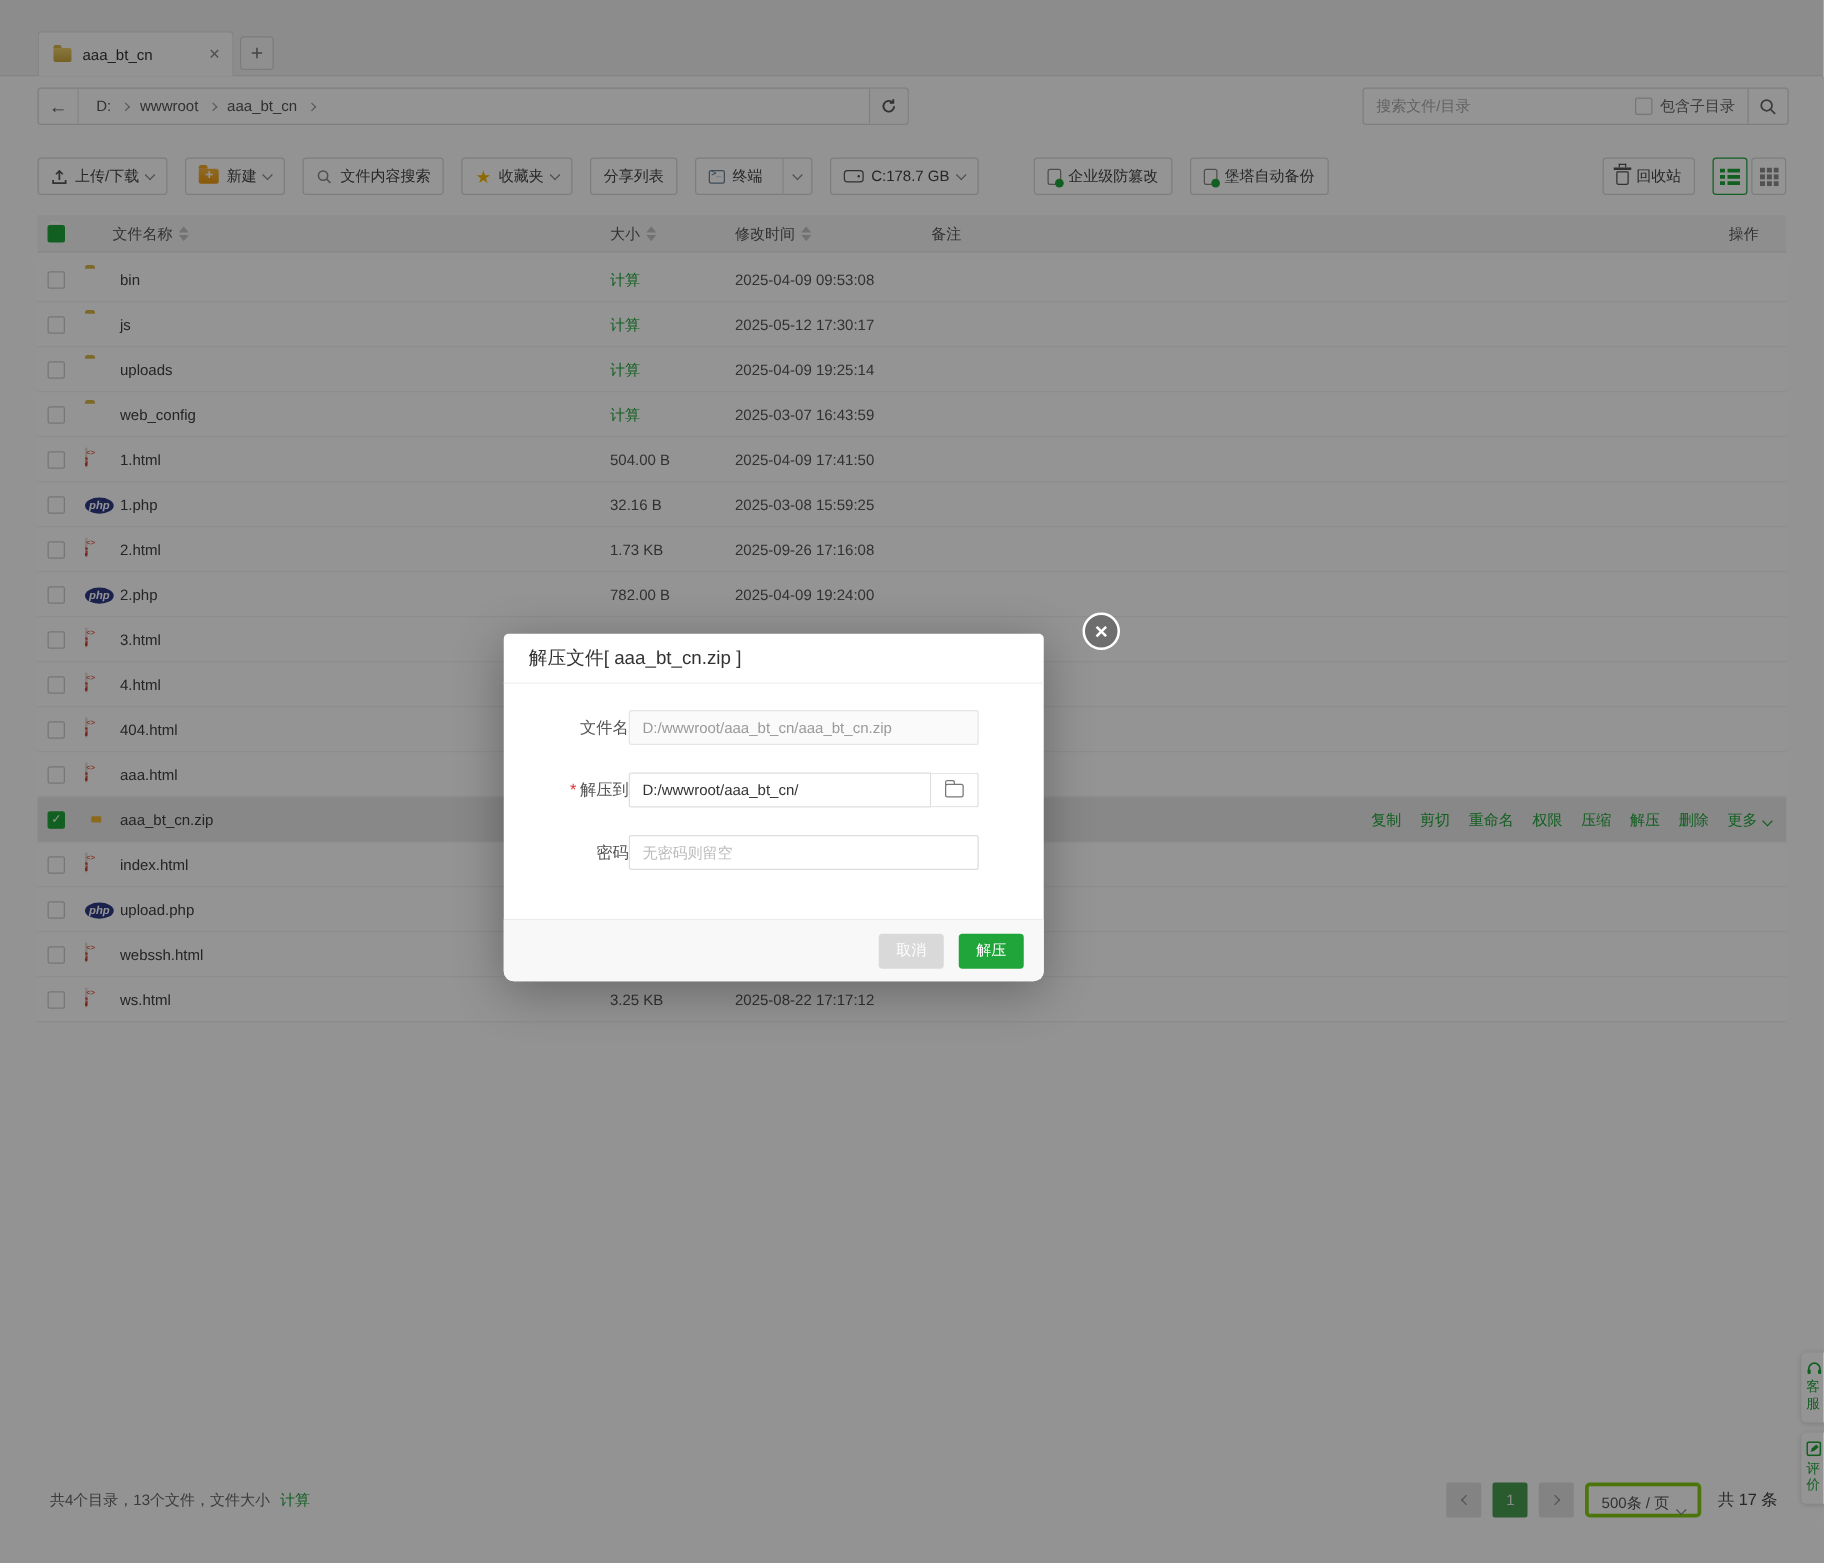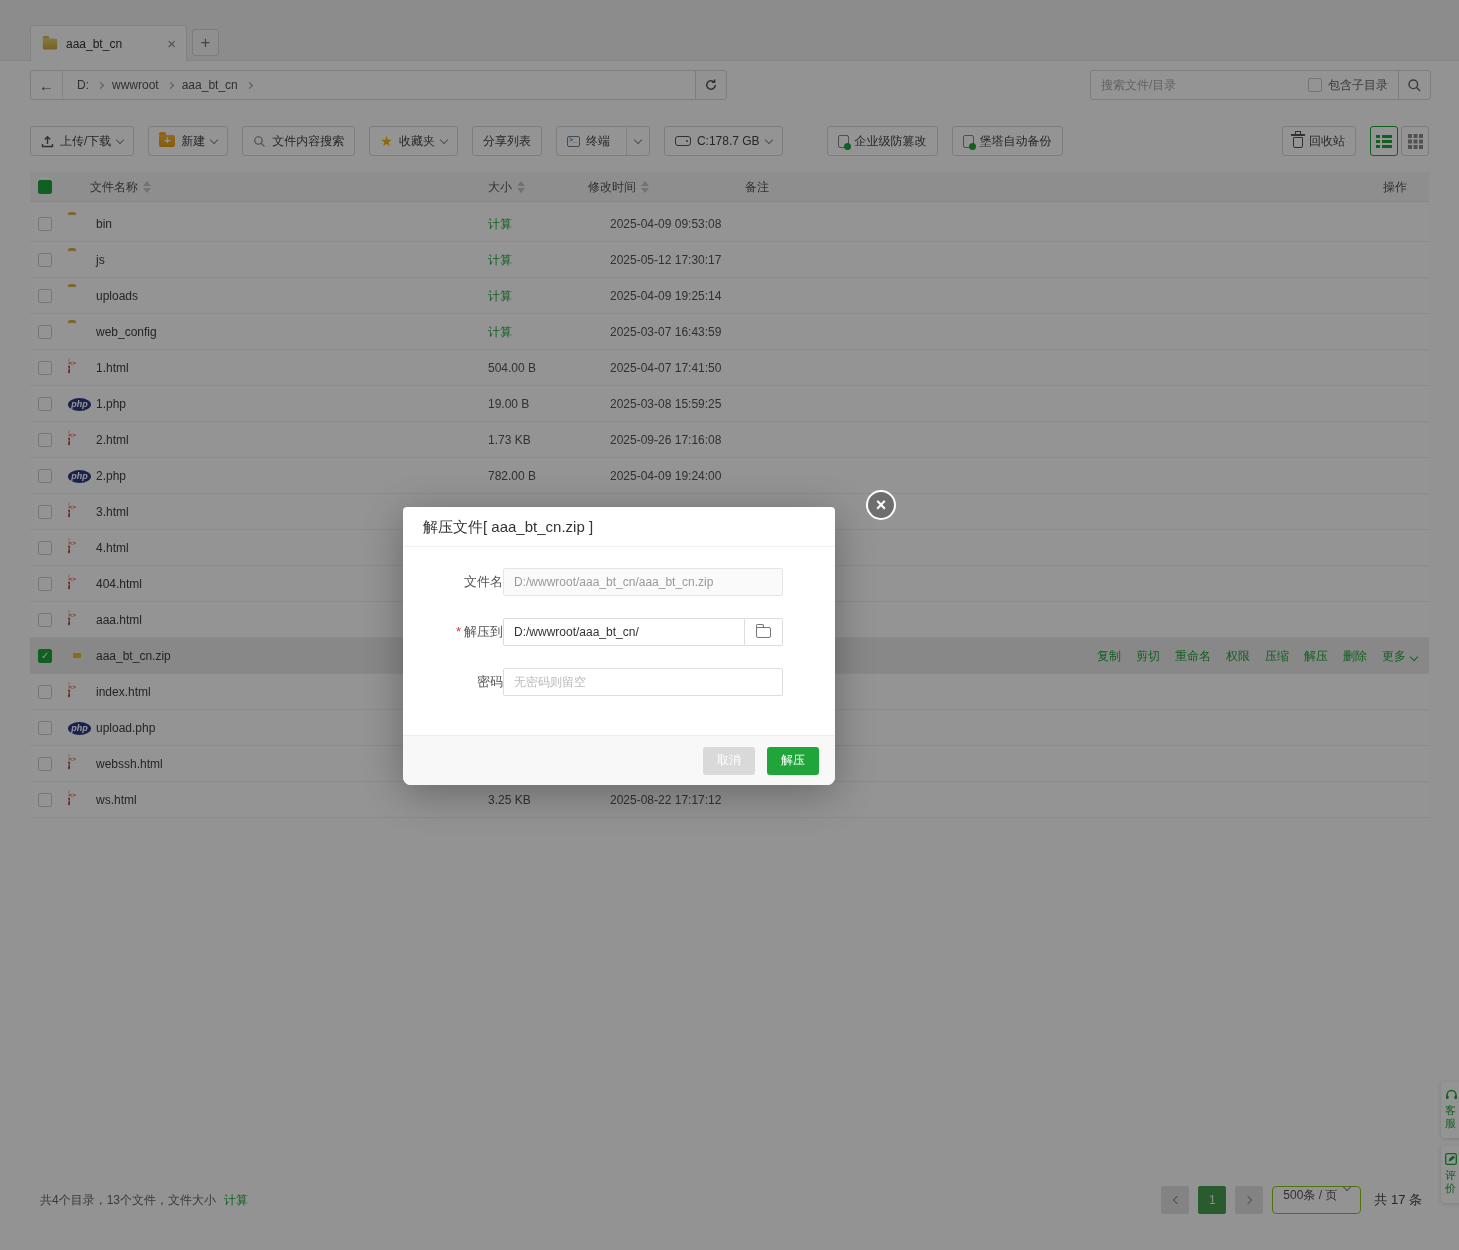--- a/index.html
+++ b/index.html
@@ -48,21 +48,21 @@
   .cb{position:absolute;width:14px;height:14px;border:1px solid #ccc;border-radius:2px;background:#fff;}
   .cb.checked,.cb.indet{background:#20a53a;border-color:#20a53a;}
   .cb.checked::after{content:"✓";color:#fff;font-size:10px;position:absolute;left:2px;top:0px;}
   .cb.indet::after{content:"";position:absolute;left:2px;top:5px;width:8px;height:2px;background:#fff;}
   .row .cb{left:8px;top:11px;}
   .thead .cb{position:static;}
   .ficon{position:absolute;left:38px;top:9px;}
   .fname{position:absolute;left:66px;top:0;height:36px;display:flex;align-items:center;color:#404040;}
   .fsize{position:absolute;left:458px;top:0;height:36px;display:flex;align-items:center;color:#555;}
   .fsize.link{color:#20a53a;cursor:pointer;}
-  .ftime{position:absolute;left:580px;top:0;height:36px;display:flex;align-items:center;color:#555;}
+  .ftime{position:absolute;left:558px;top:0;height:36px;display:flex;align-items:center;color:#555;}
   .factions{position:absolute;right:12px;top:0;height:36px;display:flex;align-items:center;gap:15px;}
   .ract{color:#20a53a;cursor:pointer;white-space:nowrap;}
   .ract .chev{border-color:#20a53a;margin-left:5px;}
   
   .t-folder{width:18px;height:14px;background:linear-gradient(180deg,#e9d06b,#cda63e);border-radius:1px 2px 2px 2px;position:relative;margin-top:2px;}
   .t-folder::before{content:"";position:absolute;left:0;top:-3px;width:8px;height:3px;background:#d8b54c;border-radius:2px 2px 0 0;}
   .t-html{width:15px;height:18px;background:#fbf5f0;border:1px solid #e7dcd2;border-radius:2px;position:relative;}
   .t-html::before{content:"<>";position:absolute;top:1px;left:0;right:0;text-align:center;color:#e2593f;font-size:6px;font-weight:bold;}
   .t-html::after{content:"HTML";position:absolute;left:-1px;right:-1px;bottom:0;height:7px;background:#ce4130;color:#fff;font-size:5px;line-height:7px;text-align:center;border-radius:0 0 2px 2px;letter-spacing:0;}
   .t-php{width:23px;height:13px;background:#2e3a85;border-radius:50%;color:#fff;font-size:9px;font-style:italic;font-weight:bold;text-align:center;line-height:13px;margin-top:3px;}
@@ -72,21 +72,21 @@
   .t-folder.sm{transform:scale(.8);margin:0;}
   
   .statusbar{position:absolute;left:40px;top:1192px;color:#666;display:flex;gap:8px;align-items:center;}
   .statusbar .link{color:#20a53a;}
   .pagination{position:absolute;right:37px;top:1186px;height:28px;display:flex;align-items:center;gap:9px;}
   .pbtn{width:28px;height:28px;border-radius:2px;background:#e2e2e2;display:flex;align-items:center;justify-content:center;}
   .pbtn .chev{border-color:#909090;margin:0;}
   .pbtn .chev.left{transform:rotate(135deg);margin-left:3px;}
   .pbtn .chev.right{transform:rotate(-45deg);margin-right:3px;}
   .pcur{width:28px;height:28px;border-radius:2px;background:#479e52;color:#eee;display:flex;align-items:center;justify-content:center;}
-  .psel{height:28px;border:1px solid #84cc16;border-radius:4px;display:flex;align-items:flex-start;gap:7px;padding:0 10px;color:#555;background:#fdfdfd;}
+  .psel{height:28px;border:3px solid #84cc16;border-radius:4px;display:flex;align-items:flex-end;gap:7px;padding:0 10px;color:#555;background:#fdfdfd;}
   .ptotal{color:#444;font-size:13px;margin-left:4px;}
   
   .floatTabs{position:absolute;left:1441px;top:1082px;width:26px;display:flex;flex-direction:column;gap:8px;}
   .ftab{background:#fff;border-radius:4px 0 0 4px;box-shadow:0 1px 4px rgba(0,0,0,.15);padding:7px 0 8px 4px;display:flex;flex-direction:column;align-items:flex-start;gap:4px;color:#20a53a;font-size:11px;line-height:13px;width:26px;}
   .ftab .vtext{width:12px;word-break:break-all;}
   
   .overlay{position:absolute;inset:0;background:rgba(0,0,0,.42);z-index:10;}
   .modal{position:absolute;left:403px;top:507px;width:432px;height:278px;background:#fff;border-radius:4px 4px 8px 8px;z-index:20;box-shadow:0 8px 40px rgba(0,0,0,.3);}
   .m-close{position:absolute;left:866px;top:490px;width:30px;height:30px;border-radius:50%;background:#6e6e6e;border:2px solid #fff;z-index:21;display:flex;align-items:center;justify-content:center;color:#fff;font-size:18px;font-weight:bold;cursor:pointer;}
   .m-head{height:40px;line-height:40px;padding:0 20px;border-bottom:1px solid #f0f0f0;color:#333;font-size:15px;}
@@ -318,29 +318,29 @@
       <span class="fsize link">计算</span>
       <span class="ftime">2025-03-07 16:43:59</span>
       <span class="factions"></span>
     </div>
 
     <div class="row">
       <span class="cb"></span>
       <span class="ficon t-html"></span>
       <span class="fname">1.html</span>
       <span class="fsize">504.00 B</span>
-      <span class="ftime">2025-04-07 17:41:50</span>
+      <span class="ftime">2025-04-09 17:41:50</span>
       <span class="factions"></span>
     </div>
 
     <div class="row">
       <span class="cb"></span>
       <span class="ficon t-php"></span>
       <span class="fname">1.php</span>
-      <span class="fsize">19.00 B</span>
+      <span class="fsize">32.16 B</span>
       <span class="ftime">2025-03-08 15:59:25</span>
       <span class="factions"></span>
     </div>
 
     <div class="row">
       <span class="cb"></span>
       <span class="ficon t-html"></span>
       <span class="fname">2.html</span>
       <span class="fsize">1.73 KB</span>
       <span class="ftime">2025-09-26 17:16:08</span>

